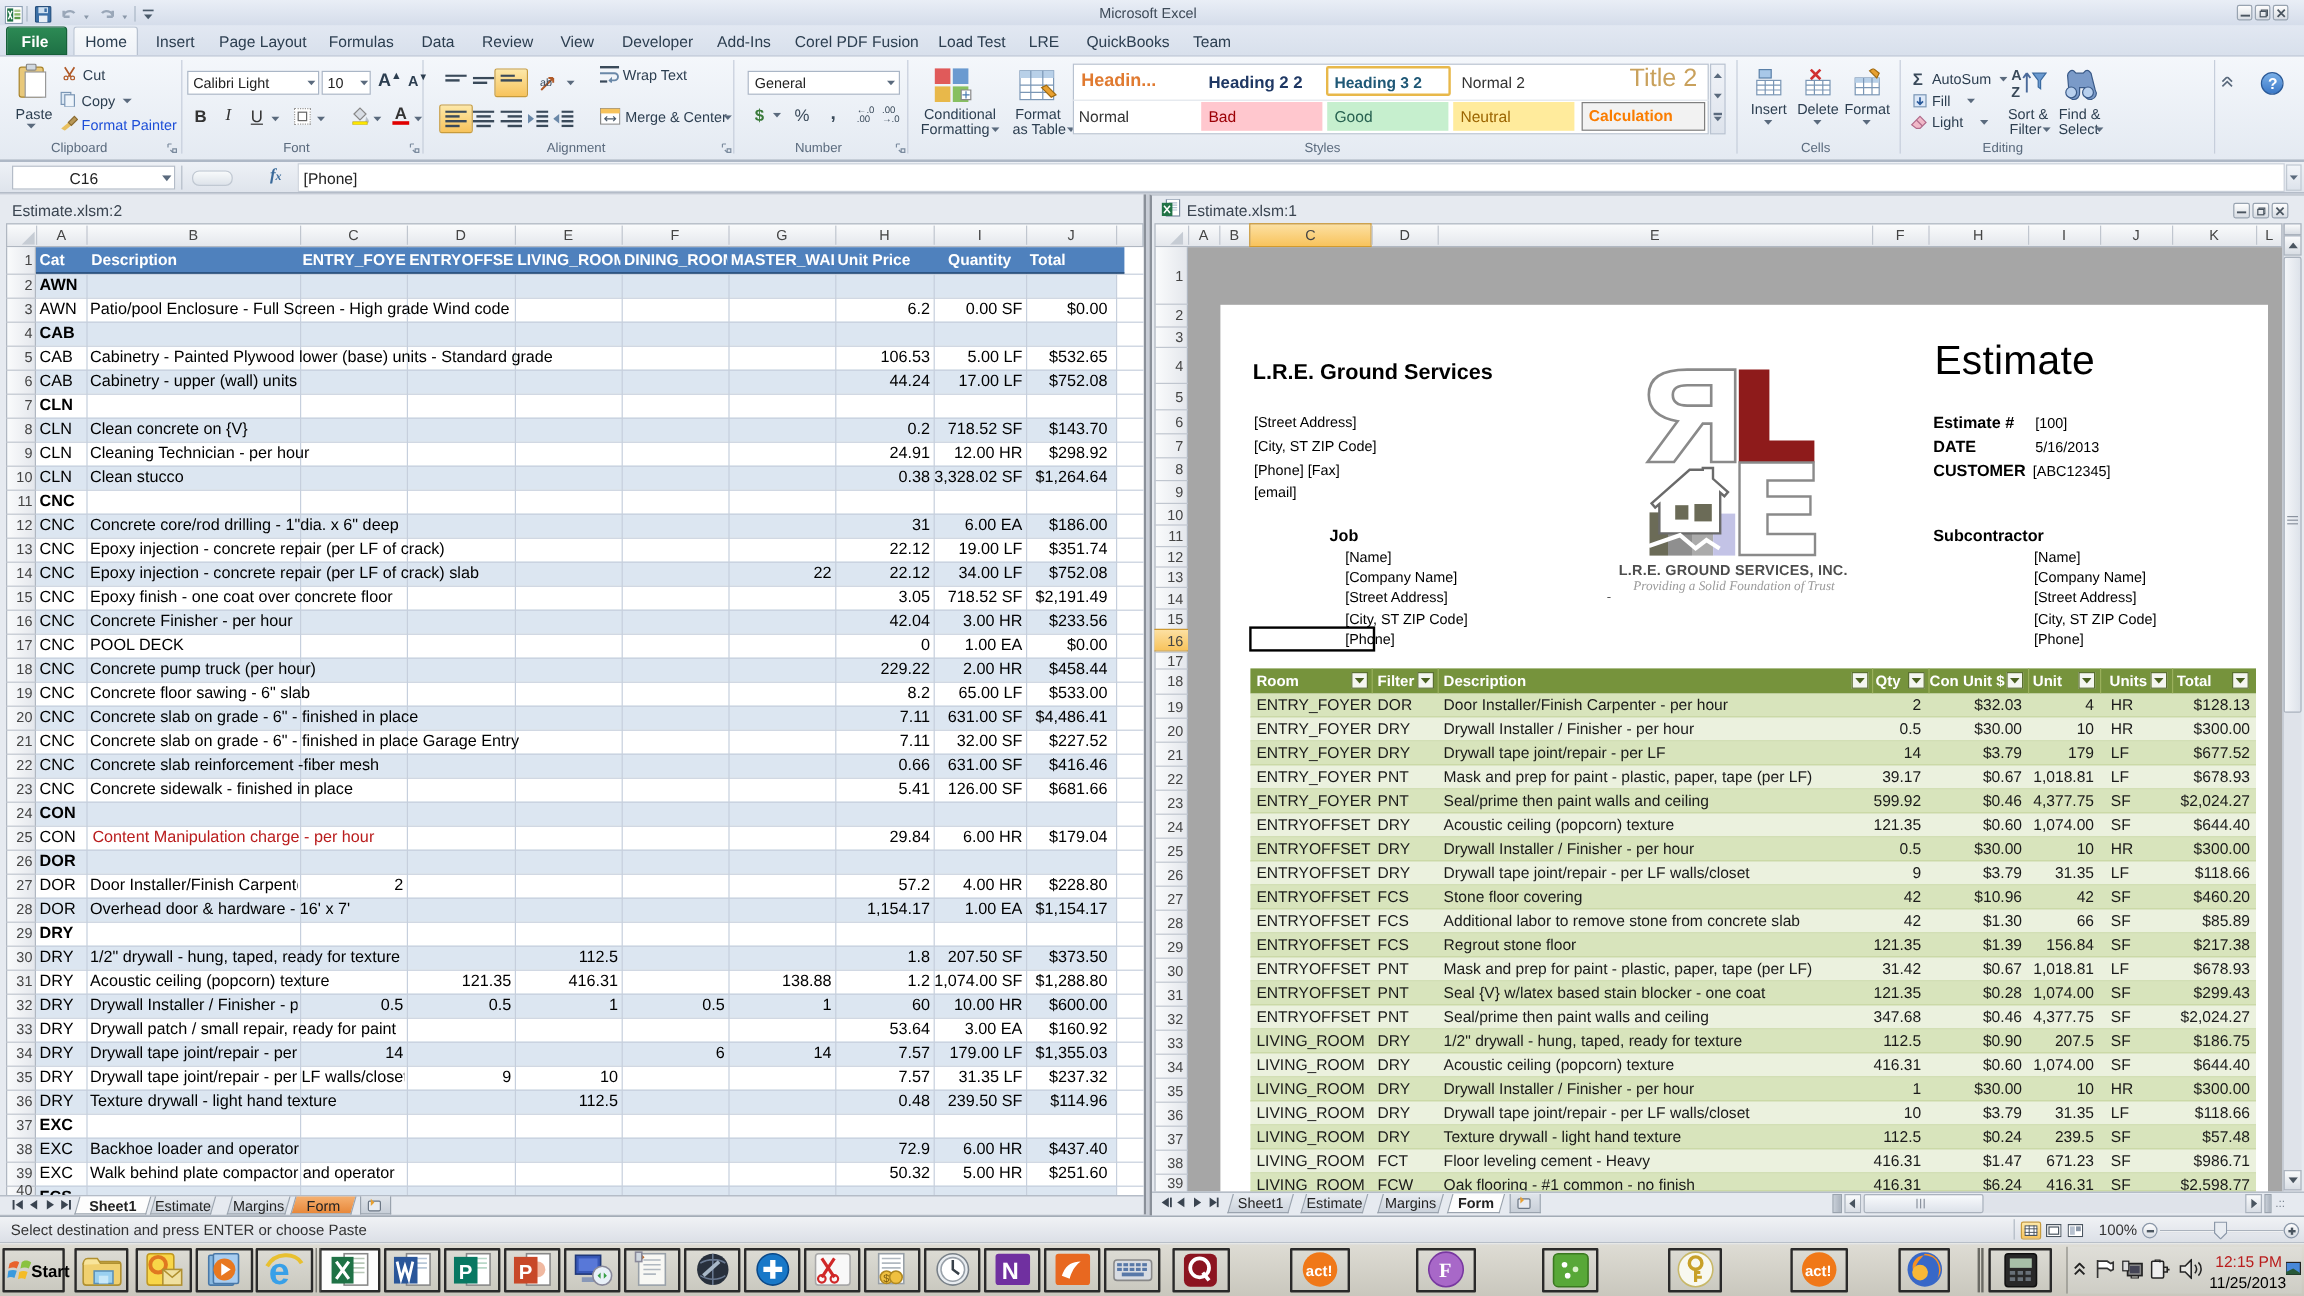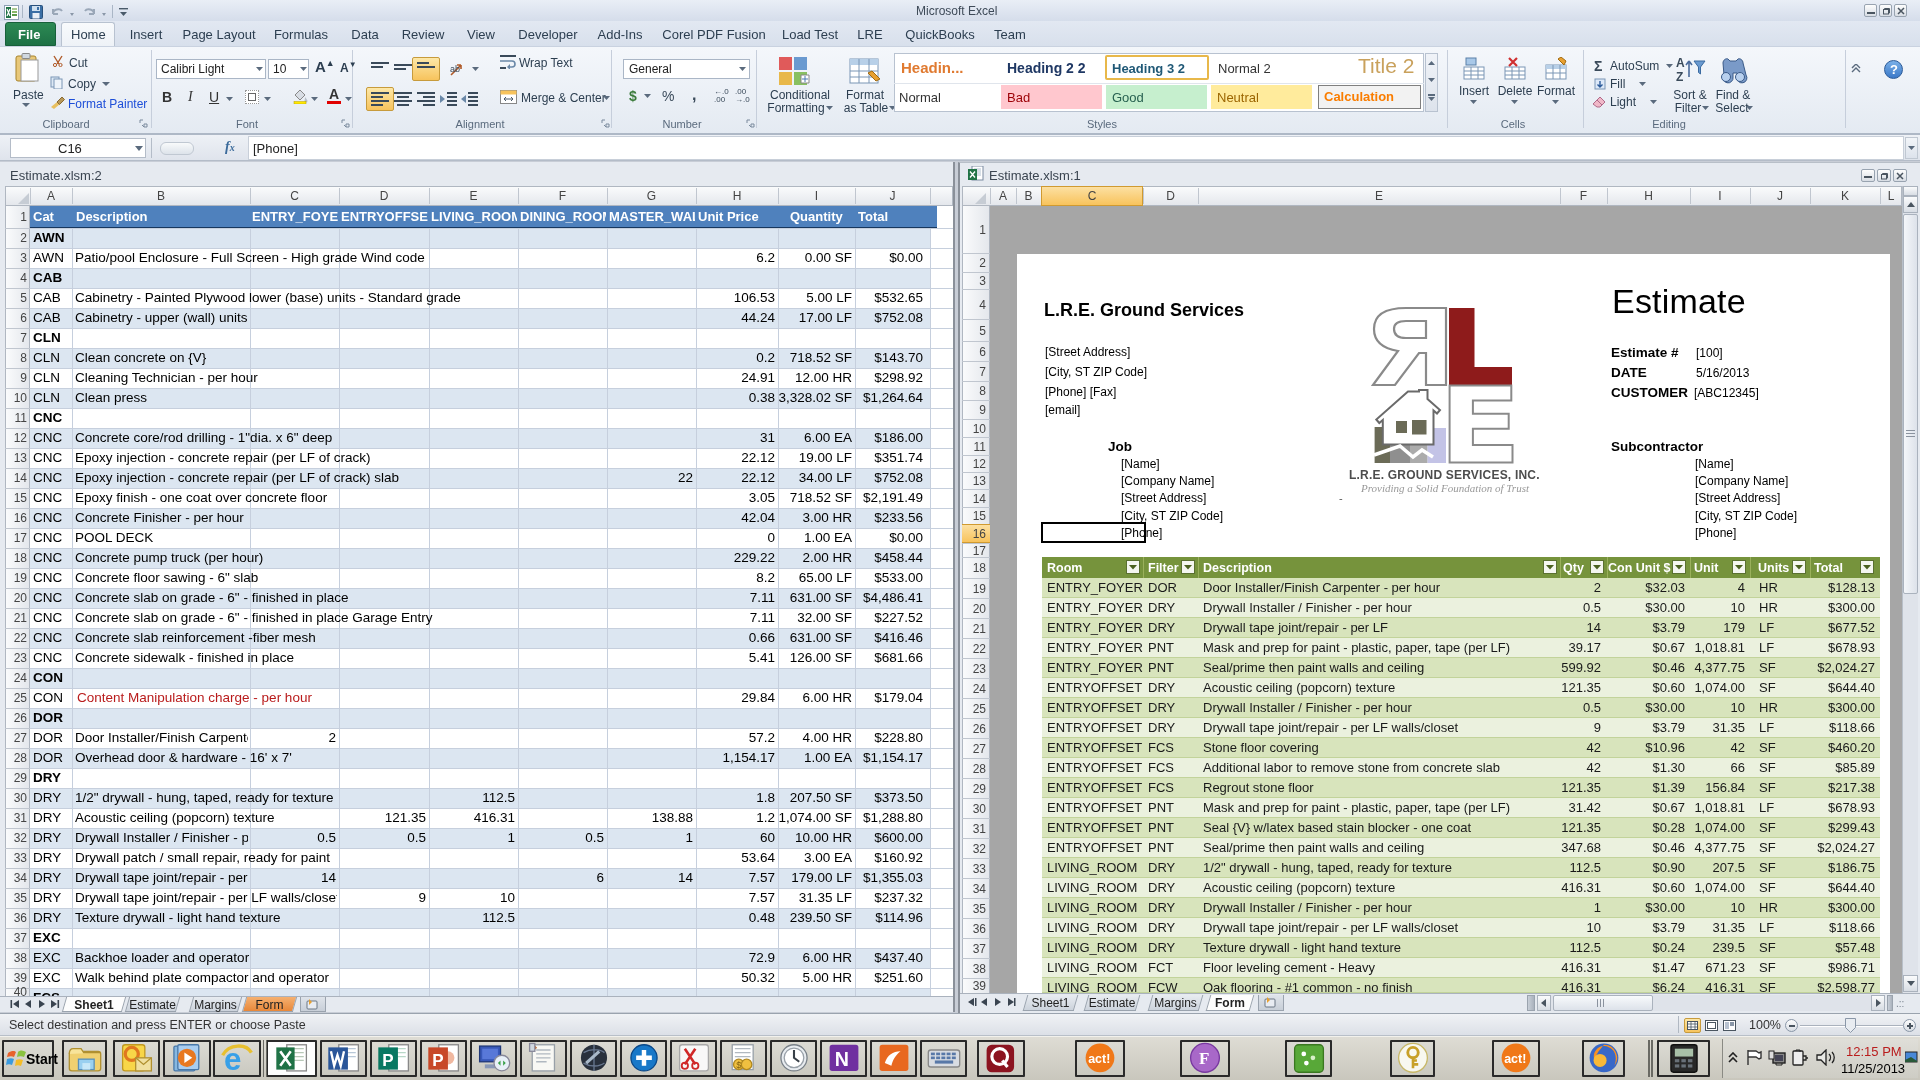--- a/index.html
+++ b/index.html
@@ -598,21 +598,21 @@
 <div class="tx" style="left:75px;top:350px;width:619px;overflow:hidden;font-size:13.5px;color:#000">Clean concrete on {V}</div>
 <div class="tx" style="left:775px;top:350px;transform:translateX(-100%);font-size:13.5px;color:#000">0.2</div>
 <div class="tx" style="left:852px;top:350px;transform:translateX(-100%);font-size:13.5px;color:#000">718.52 SF</div>
 <div class="tx" style="left:923px;top:350px;transform:translateX(-100%);font-size:13.5px;color:#000">$143.70</div>
 <div class="tx" style="left:33px;top:370px;font-size:13.5px;color:#000">CLN</div>
 <div class="tx" style="left:75px;top:370px;width:619px;overflow:hidden;font-size:13.5px;color:#000">Cleaning Technician - per hour</div>
 <div class="tx" style="left:775px;top:370px;transform:translateX(-100%);font-size:13.5px;color:#000">24.91</div>
 <div class="tx" style="left:852px;top:370px;transform:translateX(-100%);font-size:13.5px;color:#000">12.00 HR</div>
 <div class="tx" style="left:923px;top:370px;transform:translateX(-100%);font-size:13.5px;color:#000">$298.92</div>
 <div class="tx" style="left:33px;top:390px;font-size:13.5px;color:#000">CLN</div>
-<div class="tx" style="left:75px;top:390px;width:619px;overflow:hidden;font-size:13.5px;color:#000">Clean press</div>
+<div class="tx" style="left:75px;top:390px;width:619px;overflow:hidden;font-size:13.5px;color:#000">Clean stucco</div>
 <div class="tx" style="left:775px;top:390px;transform:translateX(-100%);font-size:13.5px;color:#000">0.38</div>
 <div class="tx" style="left:852px;top:390px;transform:translateX(-100%);font-size:13.5px;color:#000">3,328.02 SF</div>
 <div class="tx" style="left:923px;top:390px;transform:translateX(-100%);font-size:13.5px;color:#000">$1,264.64</div>
 <div class="tx" style="left:33px;top:410px;font-size:13.5px;font-weight:bold;color:#000">CNC</div>
 <div class="tx" style="left:33px;top:430px;font-size:13.5px;color:#000">CNC</div>
 <div class="tx" style="left:75px;top:430px;width:619px;overflow:hidden;font-size:13.5px;color:#000">Concrete core/rod drilling - 1"dia. x 6" deep</div>
 <div class="tx" style="left:775px;top:430px;transform:translateX(-100%);font-size:13.5px;color:#000">31</div>
 <div class="tx" style="left:852px;top:430px;transform:translateX(-100%);font-size:13.5px;color:#000">6.00 EA</div>
 <div class="tx" style="left:923px;top:430px;transform:translateX(-100%);font-size:13.5px;color:#000">$186.00</div>
 <div class="tx" style="left:33px;top:450px;font-size:13.5px;color:#000">CNC</div>

